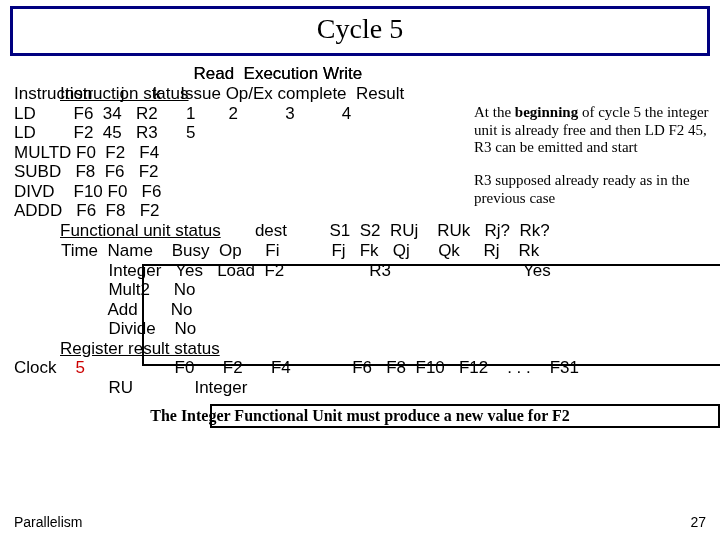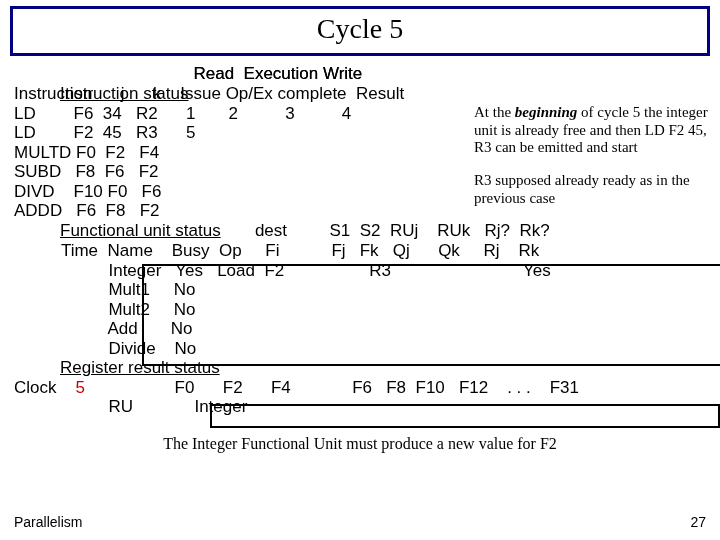--- a/index.html
+++ b/index.html
@@ -33,34 +33,34 @@
   .red { color: #cc0000; }
   .note {
     position: absolute;
     font-family: "Times New Roman", serif;
     font-size: 15px;
     line-height: 1.18;
     width: 250px;
   }
   .note1 { left: 460px; top: 40px; }
   .note2 { left: 460px; top: 108px; }
-  .bi { font-style: italic; font-weight: bold; margin-top: 32px; }
+  .bi { font-weight: bold; margin-top: 32px; }
   .box {
     position: absolute;
     border: 2px solid #000;
     background: transparent;
   }
   .box-fu { left: 128px; top: 200px; width: 580px; height: 102px; }
   .box-reg { left: 196px; top: 340px; width: 510px; height: 24px; }
   .caption {
     text-align: center;
     font-family: "Times New Roman", serif;
-    font-weight: normal;
+    font-weight: bold;
     font-size: 16px;
-    margin-top: 18px;
+    margin-top: 10px;
   }
   .footer {
     position: absolute;
     bottom: 10px;
     left: 14px;
     right: 14px;
     font-family: Arial, Helvetica, sans-serif;
     font-size: 14px;
   }
   .pagenum {
@@ -88,21 +88,20 @@
   <div class="row">LD        F2  45   R3      5</div>
   <div class="row">MULTD F0  F2   F4</div>
   <div class="row">SUBD   F8  F6   F2</div>
   <div class="row">DIVD    F10 F0   F6</div>
   <div class="row">ADDD   F6  F8   F2</div>
 
   <div class="row u">Functional unit status</div>
   <div style="margin-top:-19px;" class="row">                                                   dest         S1  S2  RUj    RUk   Rj?  Rk?</div>
   <div class="row">          Time  Name    Busy  Op     Fi           Fj   Fk   Qj      Qk     Rj    Rk</div>
   <div class="row">                    Integer   Yes   Load  F2                  R3                            Yes</div>
-  <div class="row">                    Mult1     No</div>
   <div class="row">                    Mult2     No</div>
   <div class="row">                    Add       No</div>
   <div class="row">                    Divide    No</div>
 
   <div class="row u">Register result status</div>
   <div class="row"><span>Clock    </span><span class="red">5</span><span>                   F0      F2      F4             F6   F8  F10   F12    . . .    F31</span></div>
   <div class="row">                    RU             Integer</div>
 
   <div class="note note1">
     <span>At the </span><span class="bi">beginning</span><span> of cycle 5 the integer unit is already free and then LD F2 45, R3 can be emitted and start</span>

